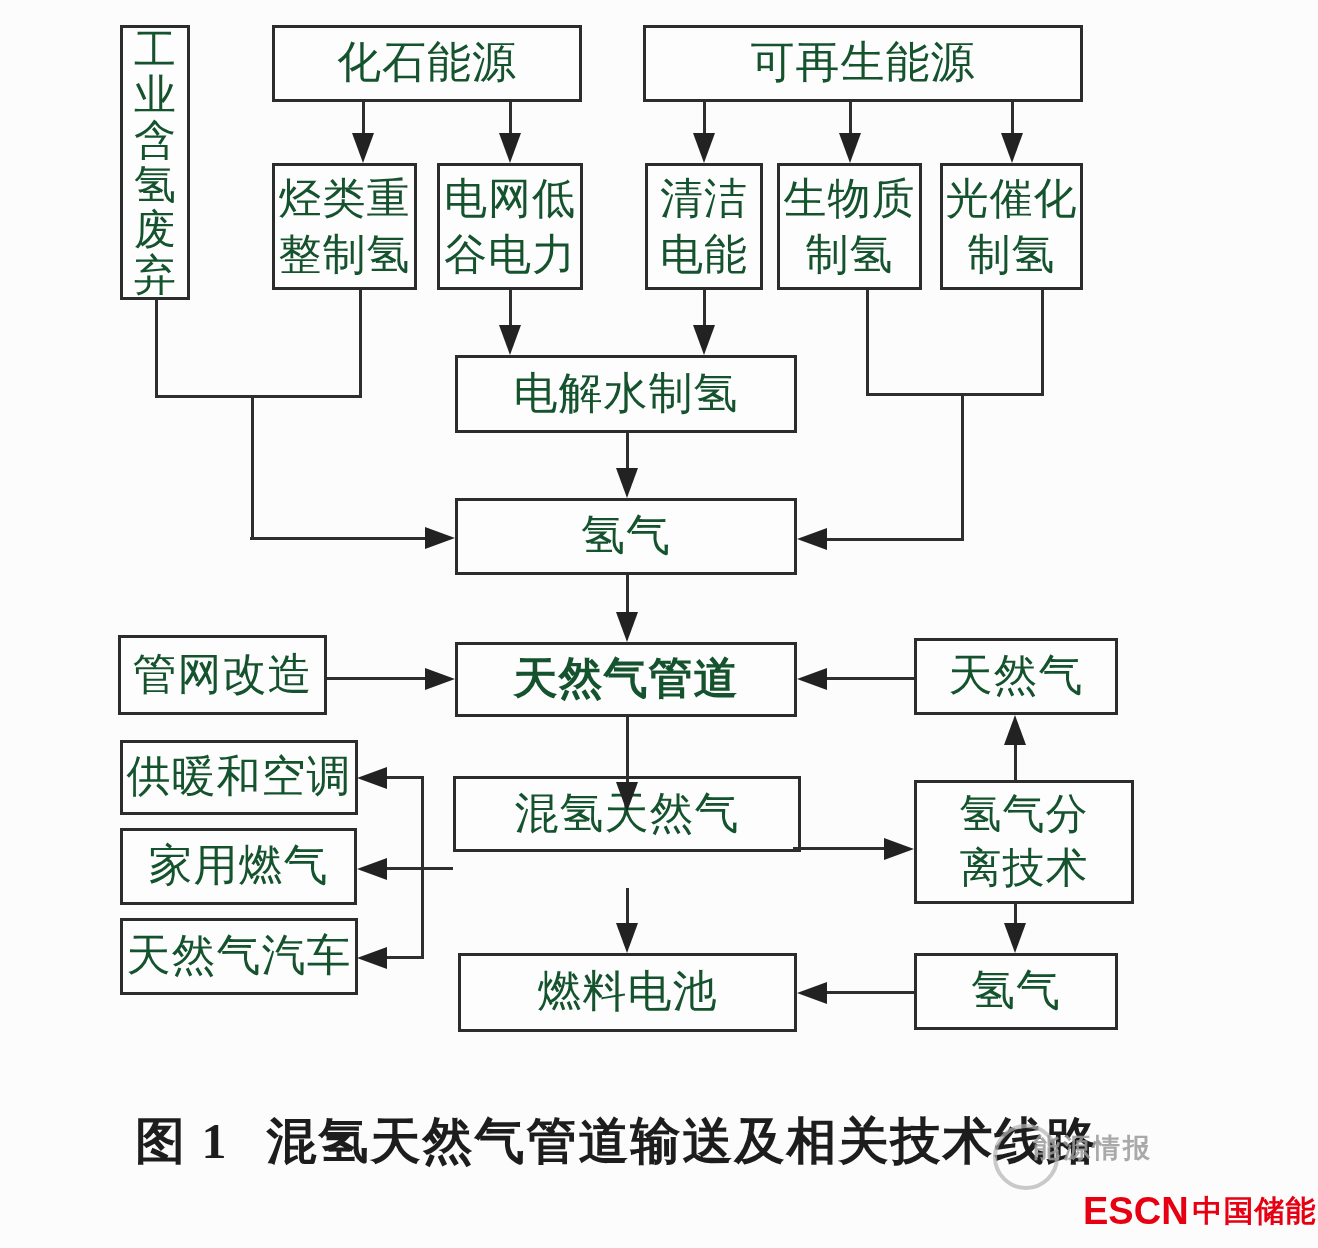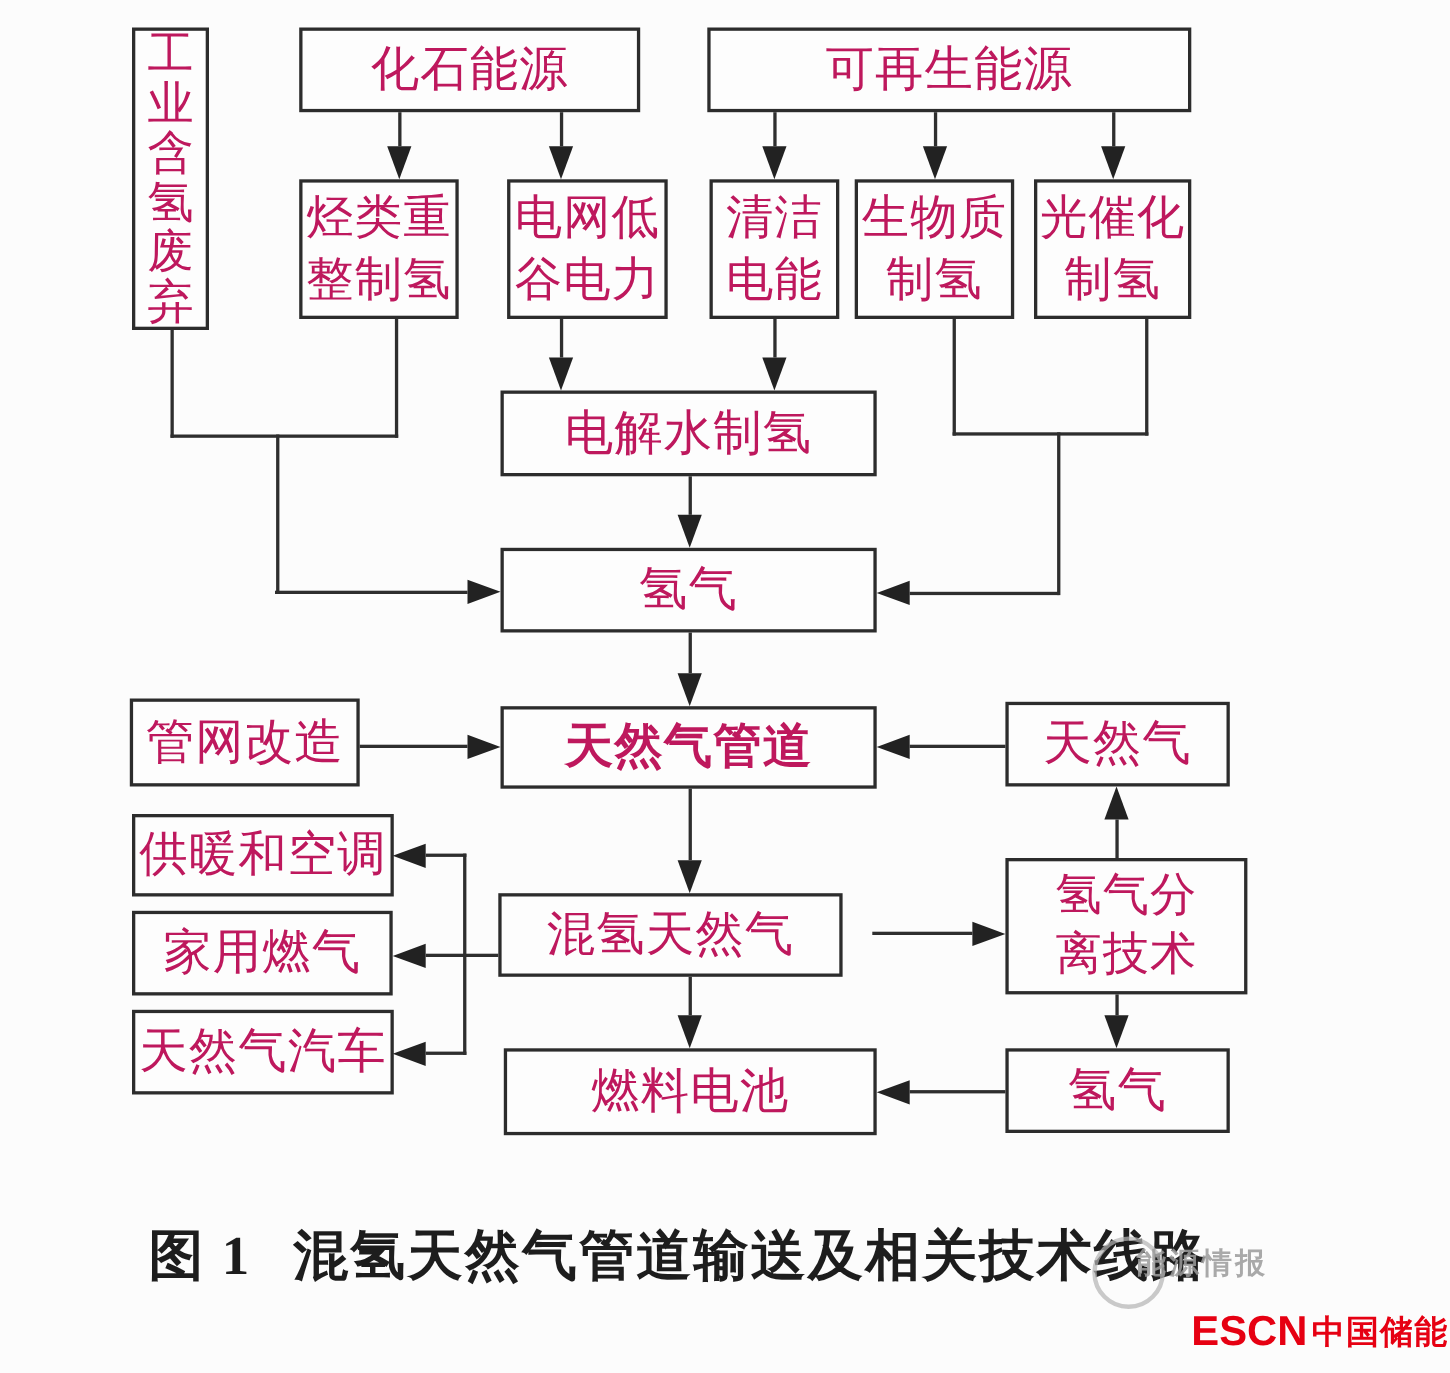--- a/index.html
+++ b/index.html
@@ -1,19 +1,19 @@
 <!DOCTYPE html>
 <html><head>
 <meta charset="utf-8">
 <style>
   html,body{margin:0;padding:0;background:#fcfcfc;}
   .fig{position:relative;width:1318px;height:1248px;background:#fcfcfc;overflow:hidden;
        font-family:"Liberation Serif","DejaVu Serif",serif;}
   .node{position:absolute;display:flex;align-items:center;justify-content:center;
-        background:#fdfdfd;border:3px solid #2c2c2c;color:#be185d;
+        background:#fdfdfd;border:3px solid #2c2c2c;color:#14532d;
         font-size:44px;line-height:1.28;text-align:center;box-sizing:border-box;
         letter-spacing:1px;}
   .node.small{font-size:43px;}
   .node.vert{font-size:42px;line-height:45px;letter-spacing:0;padding:2px 0;}
   .node.sep{font-size:42px;padding:0 24px;}
   .hl,.vl{position:absolute;background:#2e2e2e;display:block;}
   .hl{height:3px;}
   .vl{width:3px;}
   .ah{position:absolute;width:0;height:0;display:block;}
   .ah.down{border-left:11px solid transparent;border-right:11px solid transparent;border-top:30px solid #222;}
@@ -36,34 +36,34 @@
 </head>
 <body>
 
 <div class="fig">
 
   <div class="node vert" style="left:120px;top:25px;width:70px;height:275px;">工业含氢废弃</div>
   <div class="node" style="left:272px;top:25px;width:310px;height:77px;">化石能源</div>
   <div class="node" style="left:643px;top:25px;width:440px;height:77px;">可再生能源</div>
 
   <div class="node small" style="left:272px;top:163px;width:145px;height:127px;">烃类重整制氢</div>
-  <div class="node small" style="left:437px;top:163px;width:146px;height:127px;margin-left:24px;">电网低谷电力</div>
+  <div class="node small" style="left:437px;top:163px;width:146px;height:127px;">电网低谷电力</div>
   <div class="node small" style="left:645px;top:163px;width:118px;height:127px;">清洁电能</div>
   <div class="node small" style="left:777px;top:163px;width:145px;height:127px;">生物质制氢</div>
   <div class="node small" style="left:940px;top:163px;width:143px;height:127px;">光催化制氢</div>
 
   <div class="node" style="left:455px;top:355px;width:342px;height:78px;">电解水制氢</div>
   <div class="node" style="left:455px;top:498px;width:342px;height:77px;">氢气</div>
 
   <div class="node" style="left:118px;top:635px;width:209px;height:80px;">管网改造</div>
   <div class="node" style="left:455px;top:642px;width:342px;height:75px;font-weight:bold;">天然气管道</div>
   <div class="node" style="left:914px;top:638px;width:204px;height:77px;">天然气</div>
 
   <div class="node" style="left:120px;top:740px;width:238px;height:75px;">供暖和空调</div>
-  <div class="node" style="left:453px;top:812px;width:313px;height:76px;">混氢天然气</div>
+  <div class="node" style="left:453px;top:776px;width:348px;height:76px;">混氢天然气</div>
   <div class="node sep" style="left:914px;top:780px;width:220px;height:124px;">氢气分离技术</div>
 
   <div class="node" style="left:120px;top:828px;width:237px;height:77px;">家用燃气</div>
   <div class="node" style="left:120px;top:918px;width:238px;height:77px;">天然气汽车</div>
 
   <div class="node" style="left:458px;top:953px;width:339px;height:79px;">燃料电池</div>
   <div class="node" style="left:914px;top:953px;width:204px;height:77px;">氢气</div>
 
   <div>
 

